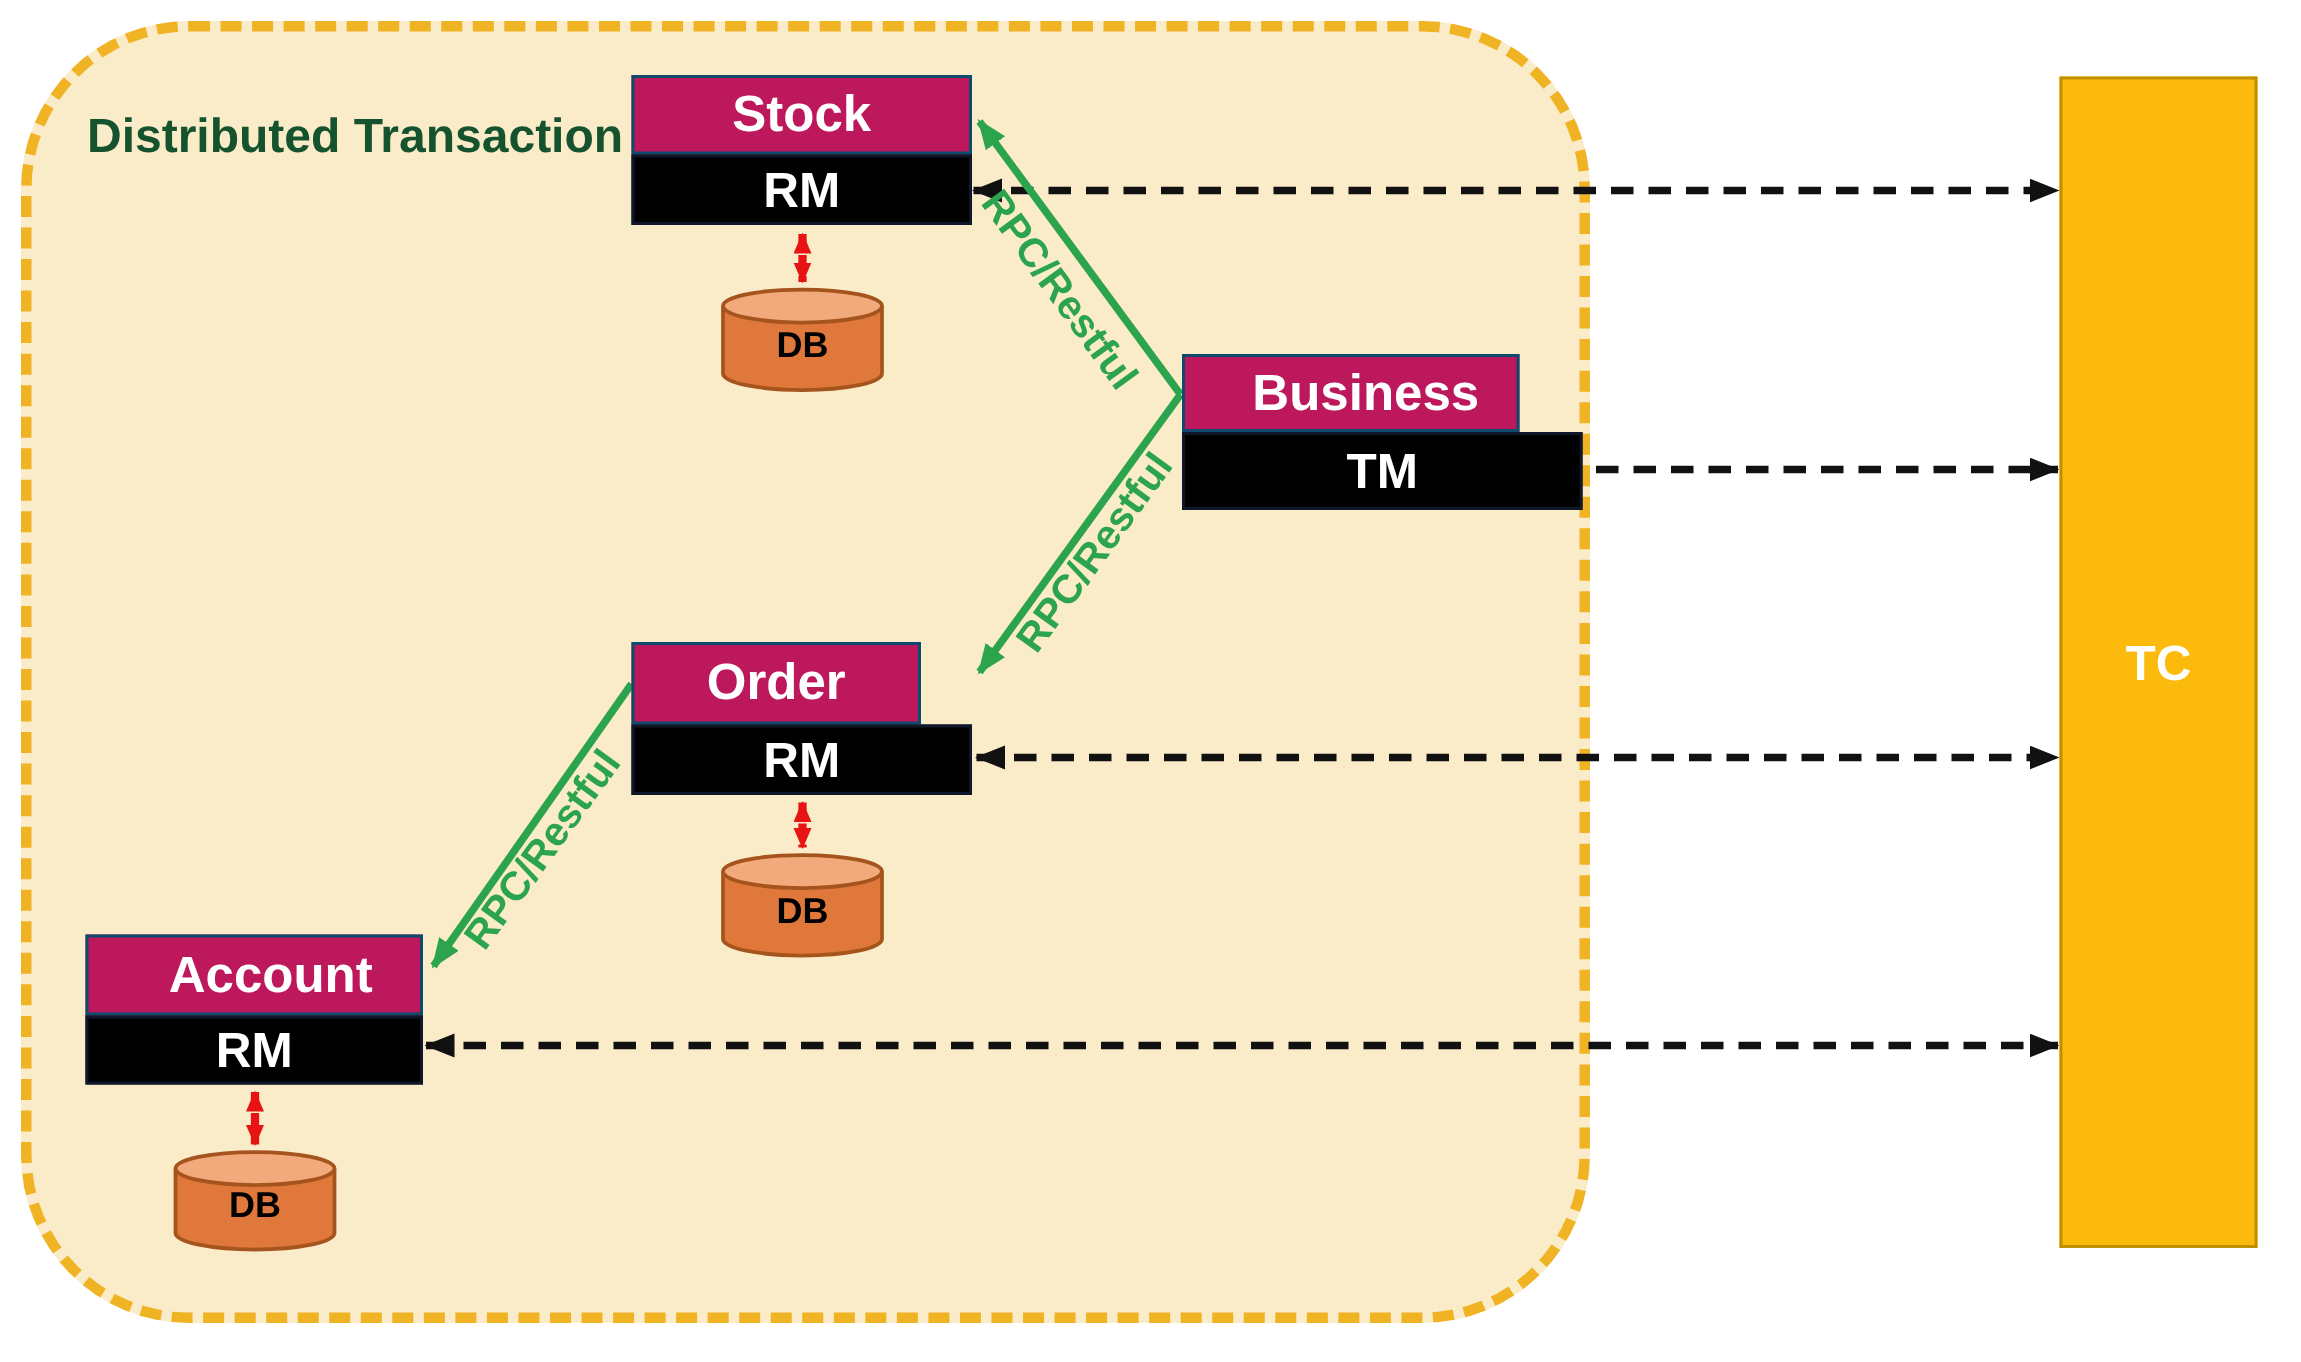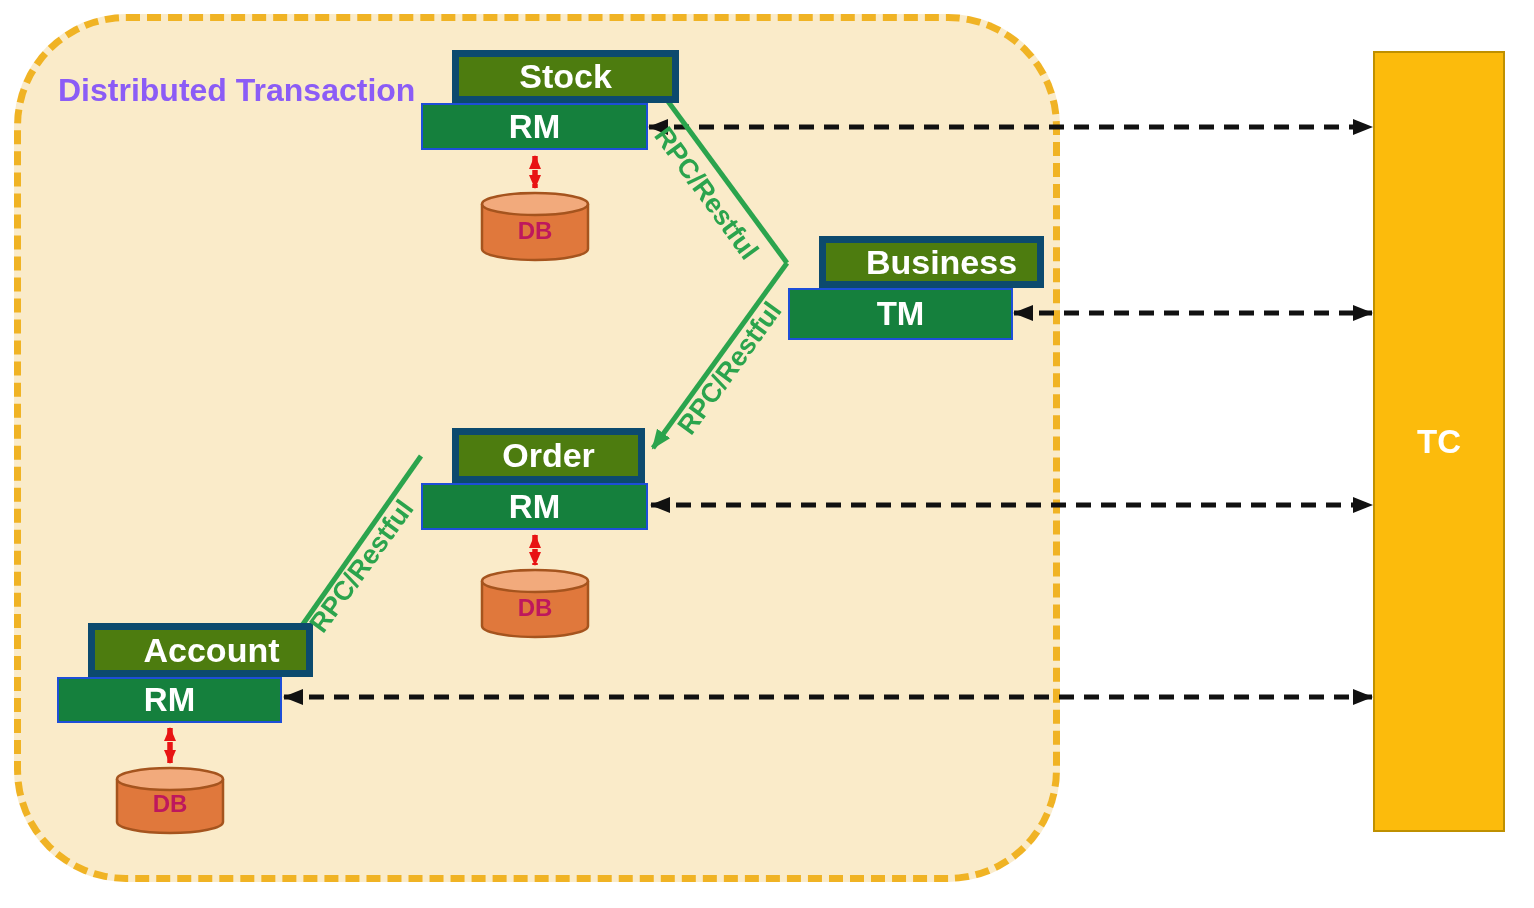--- a/index.html
+++ b/index.html
@@ -6,33 +6,33 @@
   #canvas{
     position:relative;width:1534px;height:908px;background:#ffffff;overflow:hidden;
     font-family:"Liberation Sans",sans-serif;
   }
   .dt-container{
     position:absolute;left:14px;top:14px;width:1046px;height:868px;
     box-sizing:border-box;border:7px dashed #F0B324;border-radius:112px;
     background:#FAEBC9;
   }
   .dt-title{
-    position:absolute;left:58px;top:72px;font-size:32px;font-weight:bold;color:#8b5cf6;
+    position:absolute;left:58px;top:72px;font-size:32px;font-weight:bold;color:#14532d;
     white-space:nowrap;
   }
   .svc{position:absolute;box-sizing:border-box;display:flex;align-items:center;justify-content:center;color:#fff;font-weight:bold;}
-  .svc-header{background:#4d7c0f;border:7px solid #0c4a6e;font-size:34px;margin-left:31px;}
-  .svc-comp{background:#15803d;border:2px solid #1d4ed8;font-size:33px;}
+  .svc-header{background:#be185d;border:2px solid #0c4a6e;font-size:34px;}
+  .svc-comp{background:#000000;border:2px solid #0f172a;font-size:33px;}
   .tc-box{
     position:absolute;left:1373px;top:51px;width:132px;height:781px;box-sizing:border-box;
     background:#FCBB0C;border:2px solid #BF9000;display:flex;align-items:center;justify-content:center;
     color:#fff;font-size:33px;font-weight:bold;
   }
   .db-label{
-    position:absolute;transform:translate(-50%,-50%);color:#be185d;font-size:24px;font-weight:bold;
+    position:absolute;transform:translate(-50%,-50%);color:#000000;font-size:24px;font-weight:bold;
   }
   .rpc-label{
     position:absolute;width:180px;text-align:center;color:#2BA44D;font-size:27px;font-weight:bold;
     white-space:nowrap;transform-origin:center;
   }
   .arrow-layer{position:absolute;left:0;top:0;pointer-events:none;}
 </style>
 </head>
 <body>
 
@@ -88,21 +88,21 @@
   </svg>
 
   <div class="db-label" style="left:535px;top:231px;">DB</div>
   <div class="db-label" style="left:535px;top:608px;">DB</div>
   <div class="db-label" style="left:170px;top:804px;">DB</div>
 
   <div class="svc svc-header" style="left:421px;top:50px;width:227px;height:53px;">Stock</div>
   <div class="svc svc-comp" style="left:421px;top:103px;width:227px;height:47px;">RM</div>
 
   <div class="svc svc-header" style="left:788px;top:236px;width:225px;height:52px;padding-left:20px;">Business</div>
-  <div class="svc svc-comp" style="left:788px;top:288px;width:225px;height:52px;">TM</div>
+  <div class="svc svc-comp" style="left:788px;top:288px;width:267px;height:52px;">TM</div>
 
   <div class="svc svc-header" style="left:421px;top:428px;width:193px;height:55px;">Order</div>
   <div class="svc svc-comp" style="left:421px;top:483px;width:227px;height:47px;">RM</div>
 
   <div class="svc svc-header" style="left:57px;top:623px;width:225px;height:54px;padding-left:22px;">Account</div>
   <div class="svc svc-comp" style="left:57px;top:677px;width:225px;height:46px;">RM</div>
 
   <div class="tc-box">TC</div>
 
   <div class="rpc-label" style="left:616px;top:178px;transform:rotate(54deg);">RPC/Restful</div>

